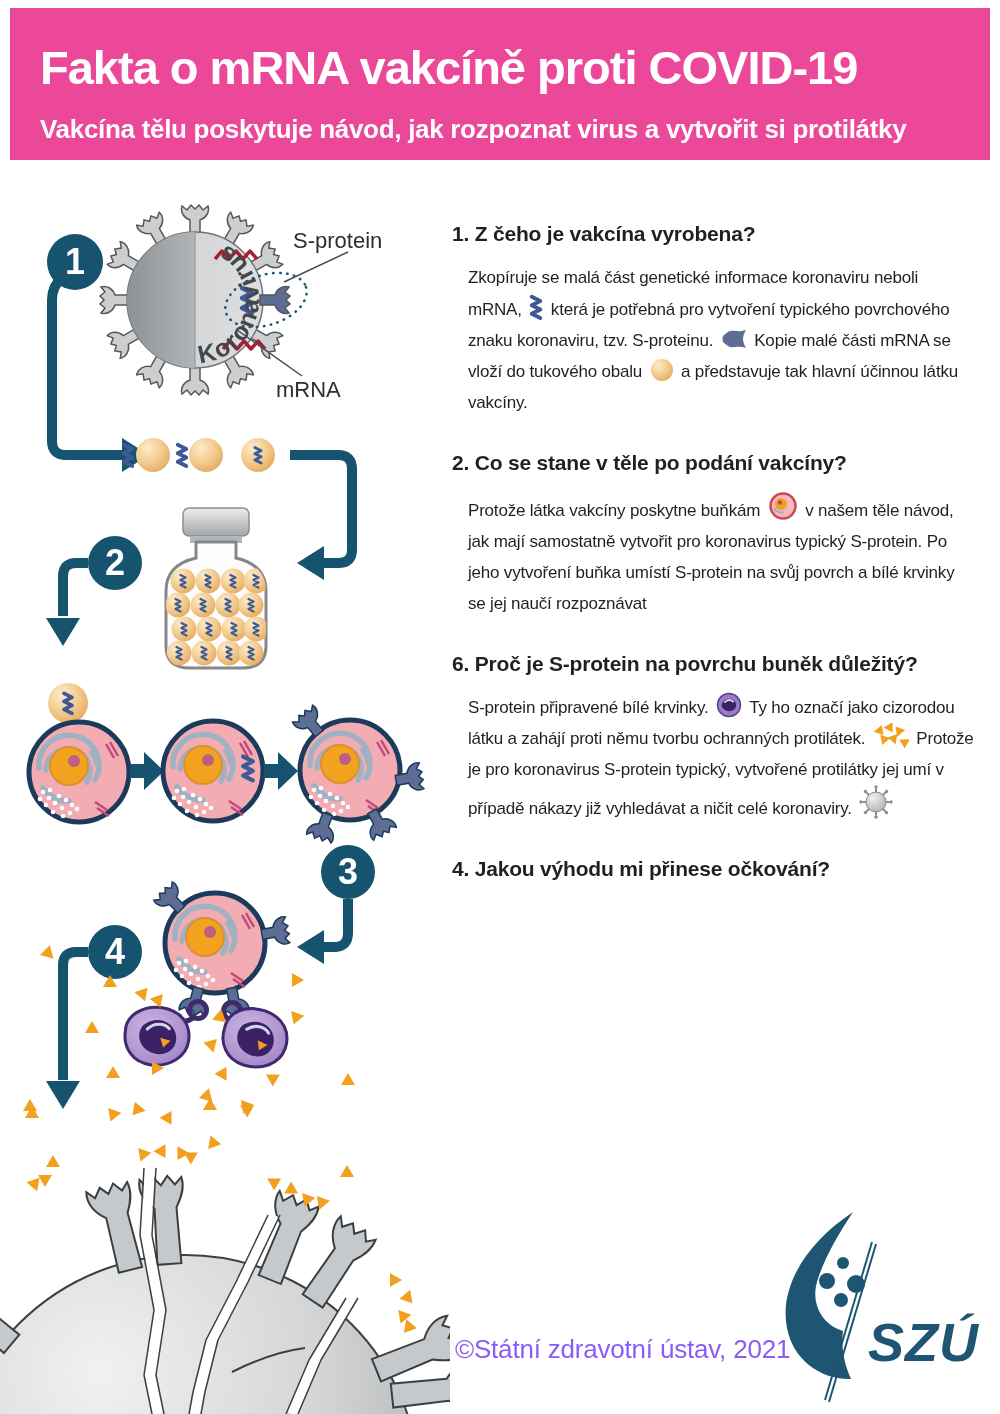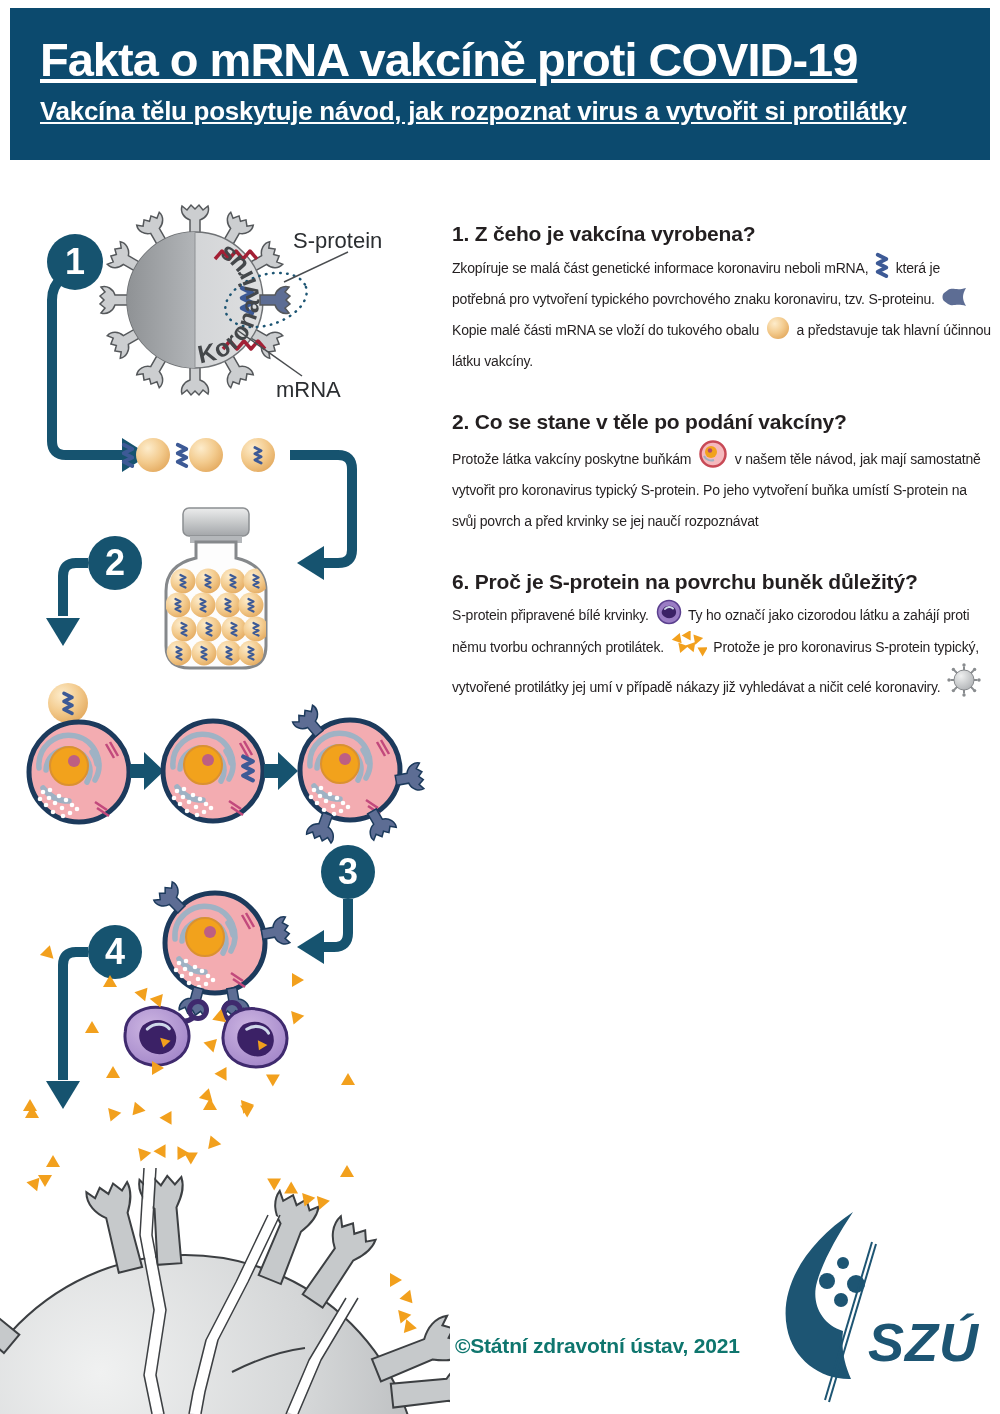--- a/index.html
+++ b/index.html
@@ -2,39 +2,39 @@
 <html><head>
 <meta charset="utf-8">
 <style>
   html,body{margin:0;padding:0}
   body{
     width:1000px;height:1414px;position:relative;overflow:hidden;
     background:#ffffff;font-family:"Liberation Sans",sans-serif;color:#231f20;
   }
   .header{
     position:absolute;left:10px;top:8px;width:980px;height:152px;
-    background:#0c4a6e;color:#fff;box-sizing:border-box;padding:20px 24px 0 30px;text-decoration:underline;
+    background:#ec4899;color:#fff;box-sizing:border-box;padding:28px 24px 0 30px;
   }
   .header h1{
     margin:6px 0 0;font-size:47px;font-weight:700;letter-spacing:-1px;line-height:1.12;
   }
   .header .sub{
-    margin-top:9px;font-size:26px;font-weight:700;letter-spacing:-0.3px;
+    margin-top:19px;font-size:26px;font-weight:700;letter-spacing:-0.3px;
   }
   .col{
     position:absolute;left:452px;top:222px;width:540px;
   }
   .col section{margin:0 0 33px}
   .col h2{margin:0 0 5px;font-size:21px;font-weight:700;letter-spacing:-0.2px}
-  .col p{margin:0;font-size:14px;line-height:31px;letter-spacing:-0.2px}
+  .col p{margin:16px;font-size:17px;line-height:31px;letter-spacing:-0.2px}
   .ic{vertical-align:-5px;margin:0 3px}
   .illustration{position:absolute;left:0;top:160px}
   .copy{
-    position:absolute;left:455px;top:1334px;font-size:21px;font-weight:700;
-    color:#0f766e;letter-spacing:-0.2px;
+    position:absolute;left:455px;top:1334px;font-size:26px;font-weight:400;
+    color:#8b5cf6;letter-spacing:-0.2px;
   }
   .logo{position:absolute;left:753px;top:1196px}
   svg text{font-family:"Liberation Sans",sans-serif}
 </style>
 </head>
 <body>
 
 <div class="header">
   <h1>Fakta o mRNA vakcíně proti COVID-19</h1>
   <div class="sub">Vakcína tělu poskytuje návod, jak rozpoznat virus a vytvořit si protilátky</div>
@@ -361,21 +361,21 @@
   <section>
     <h2>2. Co se stane v těle po podání vakcíny?</h2>
     <p>
       <span>Protože látka vakcíny poskytne buňkám</span>
       <svg class="ic" width="30" height="30" viewBox="0 0 30 30">
         <circle cx="15" cy="15" r="12.5" fill="#f5b9bd" stroke="#c84a56" stroke-width="2.5"></circle>
         <circle cx="13" cy="13" r="6" fill="#f2a21c"></circle>
           <circle cx="12" cy="11.5" r="2.2" fill="#b04a6e"></circle>
         <path d="M6 17 a8 8 0 0 0 10 4" stroke="#9fb2c4" stroke-width="2" fill="none"></path>
       </svg>
-      <span>v našem těle návod, jak mají samostatně vytvořit pro koronavirus typický S-protein. Po jeho vytvoření buňka umístí S-protein na svůj povrch a před krvinky se jej naučí rozpoznávat</span>
+      <span>v našem těle návod, jak mají samostatně vytvořit pro koronavirus typický S-protein. Po jeho vytvoření buňka umístí S-protein na svůj povrch a bílé krvinky se jej naučí rozpoznávat</span>
     </p>
   </section>
 
   <section>
     <h2>6. Proč je S-protein na povrchu buněk důležitý?</h2>
     <p>
       <span>S-protein připravené bílé krvinky.</span>
       <svg class="ic" width="26" height="26" viewBox="0 0 26 26">
         <circle cx="13" cy="13" r="11.5" fill="#9a7cc4" stroke="#5a3f8e" stroke-width="1.5"></circle>
         <path d="M7 10 C10 5 19 6 20 12 C21 18 14 21 9 18 C5 15 5 13 7 10 Z" fill="#3b2166"></path>
@@ -411,20 +411,21 @@
             <circle cx="-10.6" cy="10.6" r="1.7"></circle>
           <circle cx="10.6" cy="-10.6" r="1.7"></circle>
             <circle cx="-10.6" cy="-10.6" r="1.7"></circle>
         </g>
         <circle r="10" fill="url(#gSV)" stroke="#85888b" stroke-width="1"></circle>
       </svg>
     </p>
   </section>
 
   <section>
+    <h2>4. Jakou výhodu mi přinese očkování?</h2>
   </section>
 </div>
 
 <div class="copy">©Státní zdravotní ústav, 2021</div>
 
 <svg class="logo" width="245" height="218" viewBox="0 0 245 218">
   <g fill="#1d5573">
     <path d="M 100 16 C 52 48 26 92 34 132 C 40 164 68 184 98 183 C 91 167 88 152 90 135 C 68 128 58 107 64 86 C 70 65 84 40 100 16 Z"></path>
     <circle cx="90" cy="67" r="6"></circle>
     <circle cx="74" cy="85" r="8"></circle>

